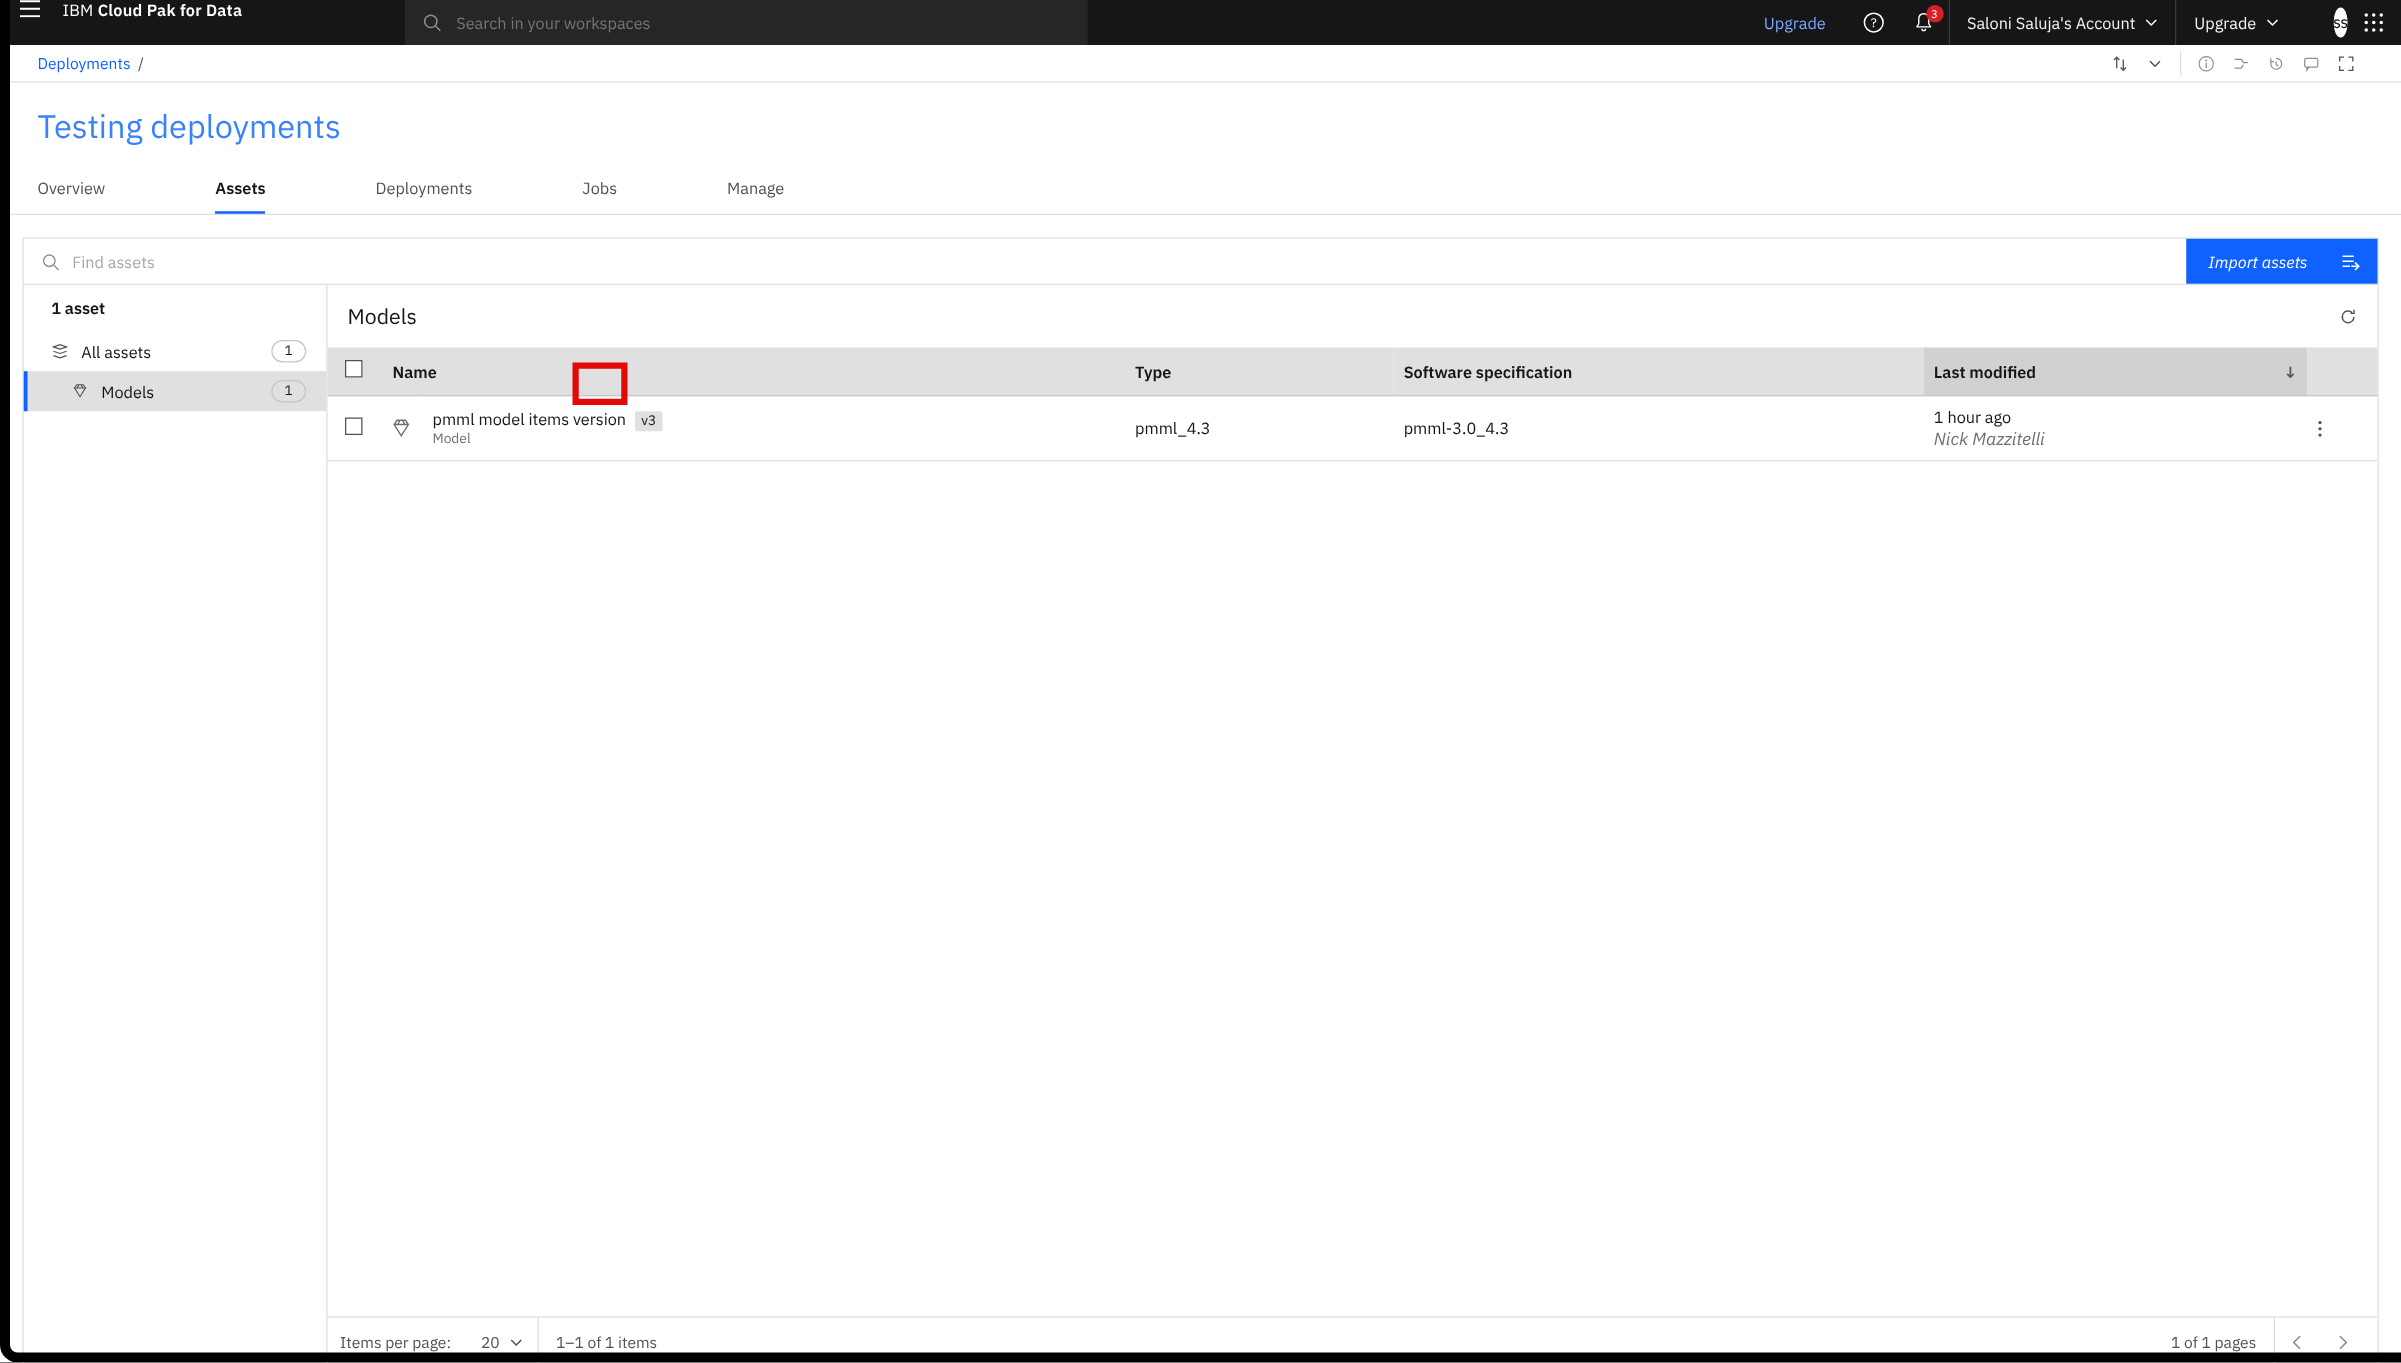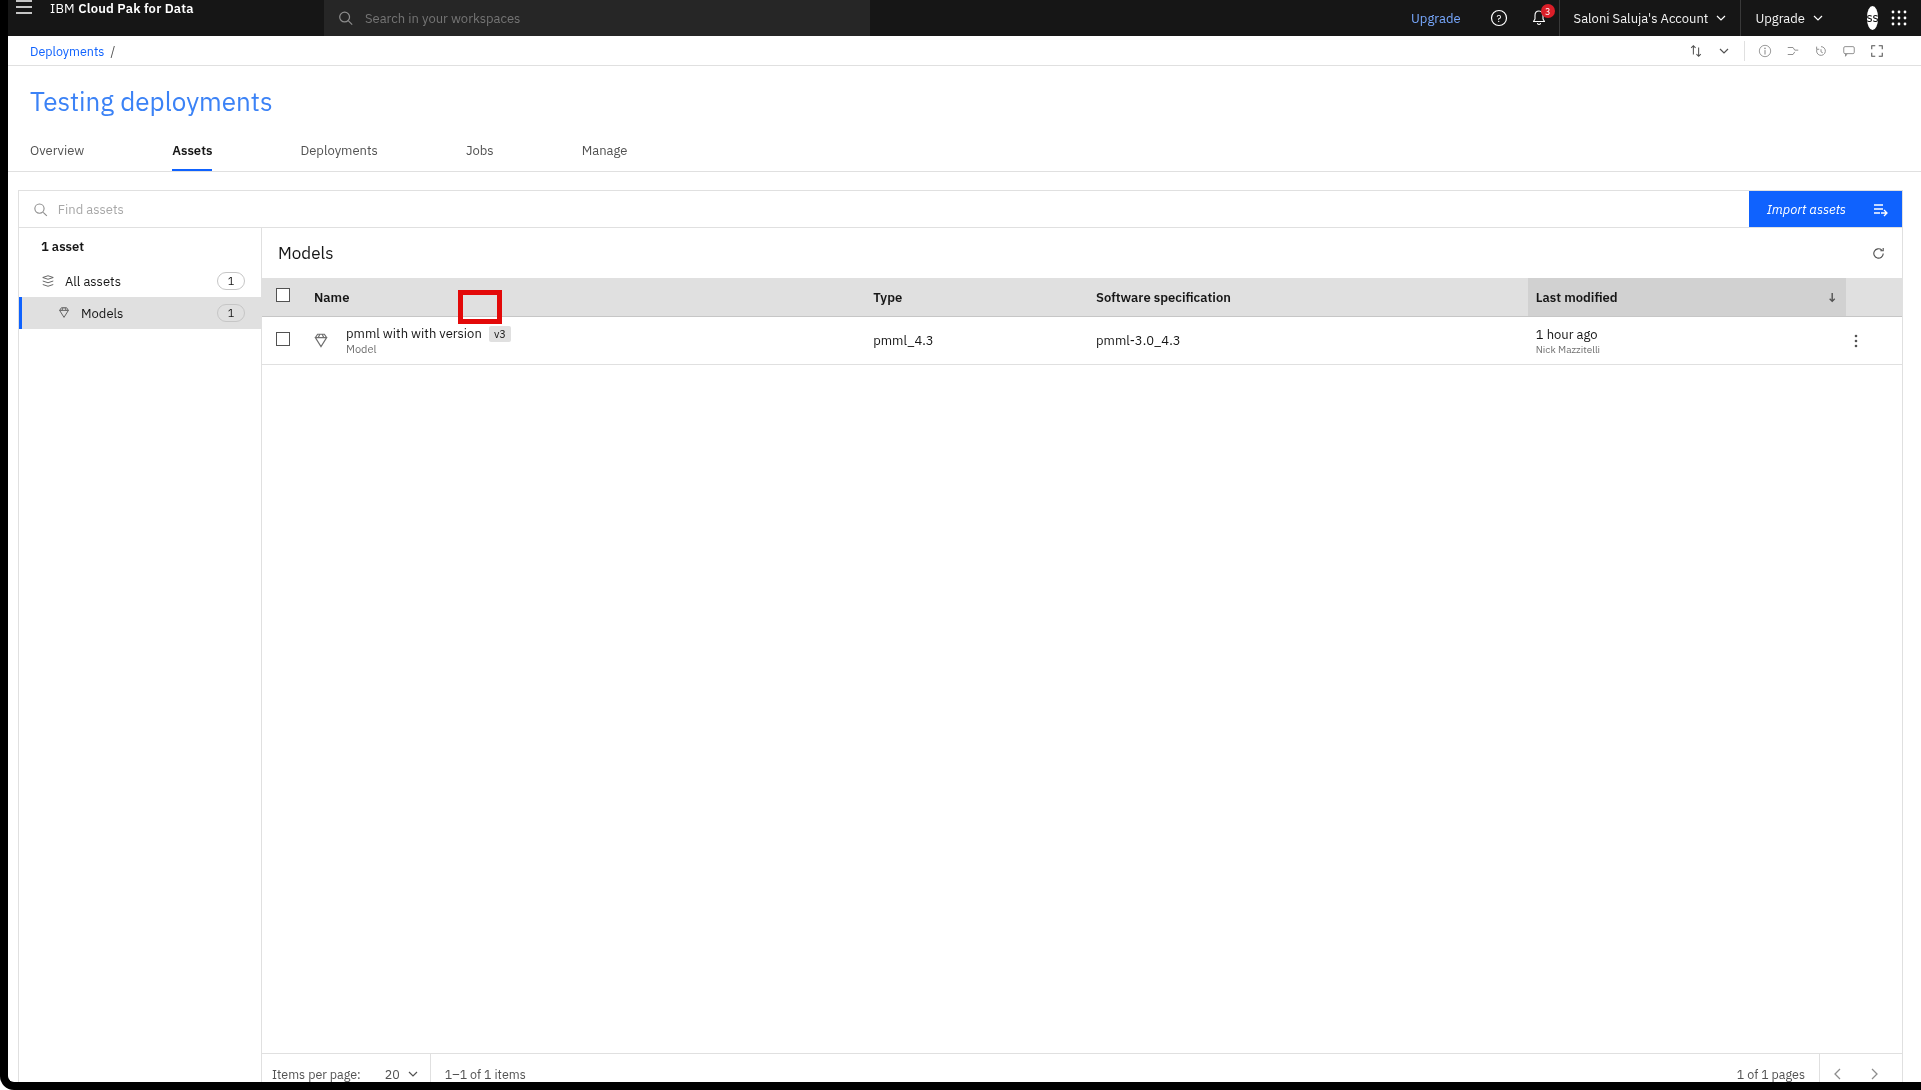--- a/index.html
+++ b/index.html
@@ -271,30 +271,30 @@
         <tbody>
           <tr>
             <td class="row-chk"><span class="chk"></span></td>
             <td class="model-icon" style="width:28px;">
               <svg width="18" height="18" viewBox="0 0 16 16">
                   <path d="M3 5h10l-5 8-5-8zM3 5l2-3h6l2 3M7 2L5.5 5M9 2l1.5 3M3 5l5 8 5-8" stroke="#6f6f6f" stroke-width="1" fill="none"></path>
                 </svg>
             </td>
             <td class="name-cell">
               <div>
-                <span class="title">pmml with with version</span>
+                <span class="title">pmml model items version</span>
                 <span class="version-tag">v3</span>
               </div>
               <div class="sub">Model</div>
             </td>
             <td>pmml_4.3</td>
             <td>pmml-3.0_4.3</td>
             <td>
               <div>1 hour ago</div>
-              <div class="sub" style="font-size:10px;color:#6f6f6f;">Nick Mazzitelli</div>
+              <div class="sub" style="font-size:14px;color:#6f6f6f;font-style:italic;">Nick Mazzitelli</div>
             </td>
             <td class="actions">
               <svg width="4" height="14" viewBox="0 0 4 14">
                   <circle cx="2" cy="2" r="1.3" fill="#525252"></circle>
                   <circle cx="2" cy="7" r="1.3" fill="#525252"></circle>
                   <circle cx="2" cy="12" r="1.3" fill="#525252"></circle>
                 </svg>
             </td>
           </tr>
         </tbody>

